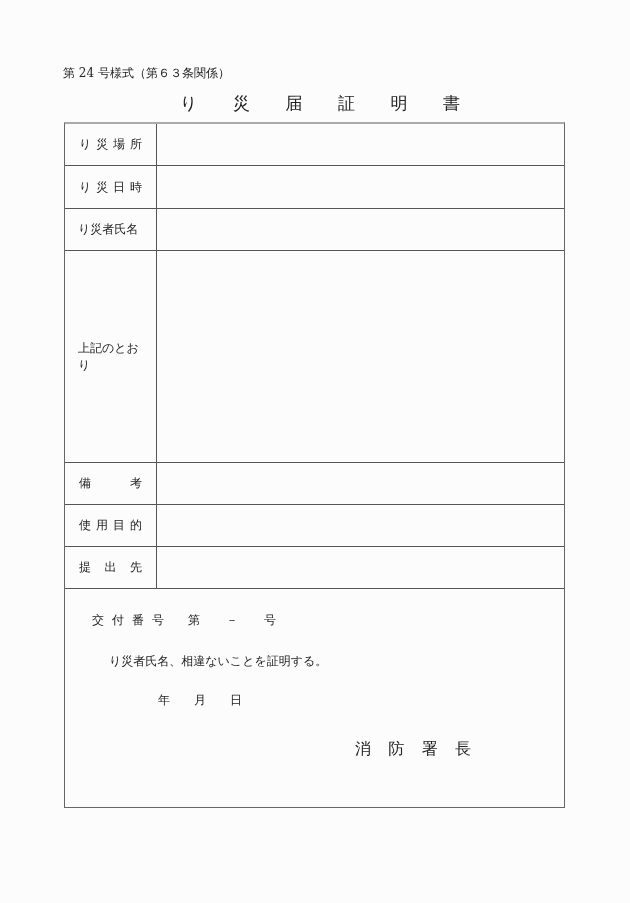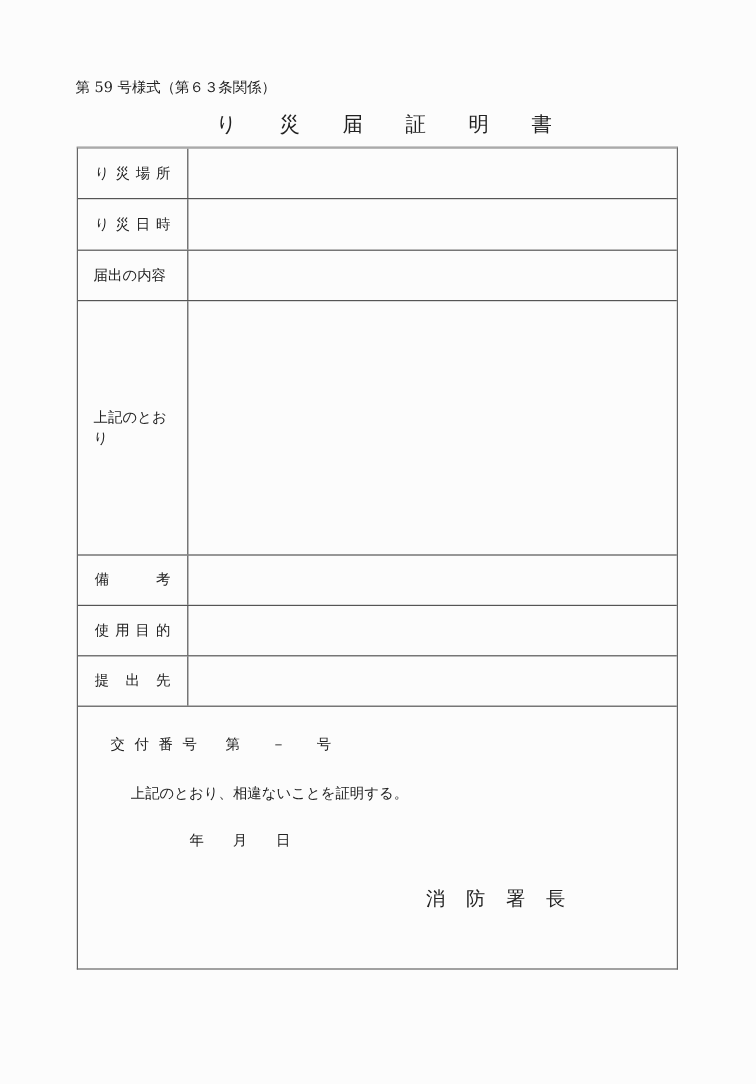--- a/index.html
+++ b/index.html
@@ -121,21 +121,21 @@
       top: 150px;
       width: 116px;
       display: flex;
       justify-content: space-between;
       font-size: 16px;
     }
   </style>
 </head>
 <body>
 
-<div class="form-number">第 59 号様式（第６３条関係）</div>
+<div class="form-number">第 24 号様式（第６３条関係）</div>
 
 <div class="title">
   <span>り</span>
   <span>災</span>
   <span>届</span>
   <span>証</span>
   <span>明</span>
   <span>書</span>
 </div>
 
@@ -155,21 +155,21 @@
     <div class="label spread">
       <span>り</span>
       <span>災</span>
       <span>日</span>
       <span>時</span>
     </div>
     <div class="value"></div>
   </div>
 
   <div class="row" style="top:85px; height:42px;">
-    <div class="label" style="padding-left:13px;">届出の内容</div>
+    <div class="label" style="padding-left:13px;">り災者氏名</div>
     <div class="value"></div>
   </div>
 
   <div class="row" style="top:127px; height:212px;">
     <div class="label" style="padding-left:13px;">上記のとおり</div>
     <div class="value"></div>
   </div>
 
   <div class="row" style="top:339px; height:42px;">
     <div class="label spread">
@@ -204,21 +204,21 @@
         <span>交</span>
         <span>付</span>
         <span>番</span>
         <span>号</span>
       </span>
       <span class="issue-dai">第</span>
       <span class="issue-dash">－</span>
       <span class="issue-go">号</span>
     </div>
 
-    <div class="statement">上記のとおり、相違ないことを証明する。</div>
+    <div class="statement">り災者氏名、相違ないことを証明する。</div>
 
     <div class="date-row">
       <span>年</span>
       <span>月</span>
       <span>日</span>
     </div>
 
     <div class="signer">
       <span>消</span>
       <span>防</span>

